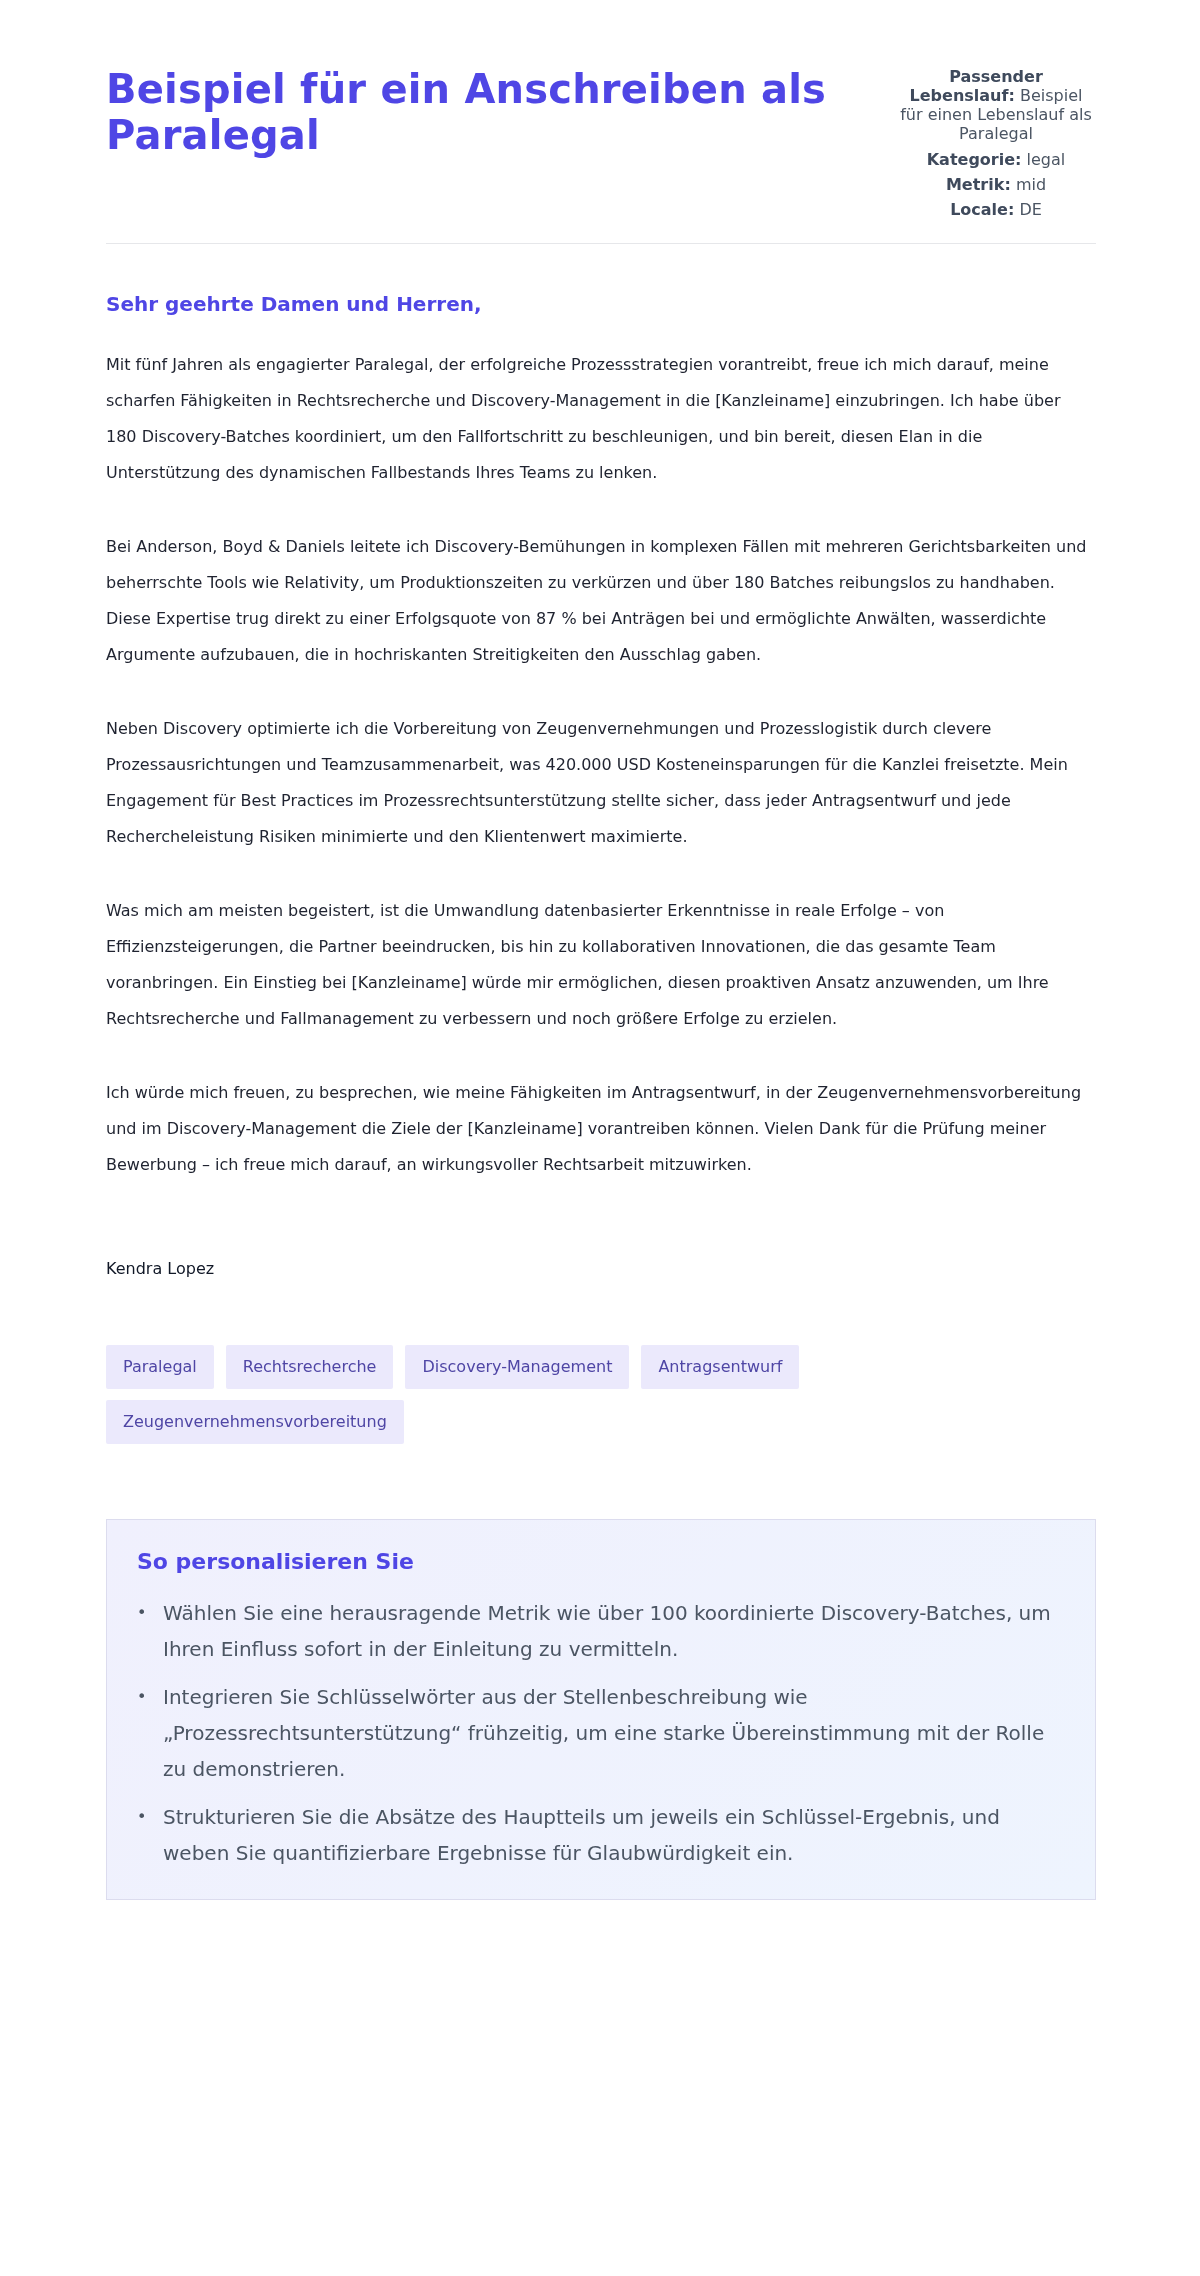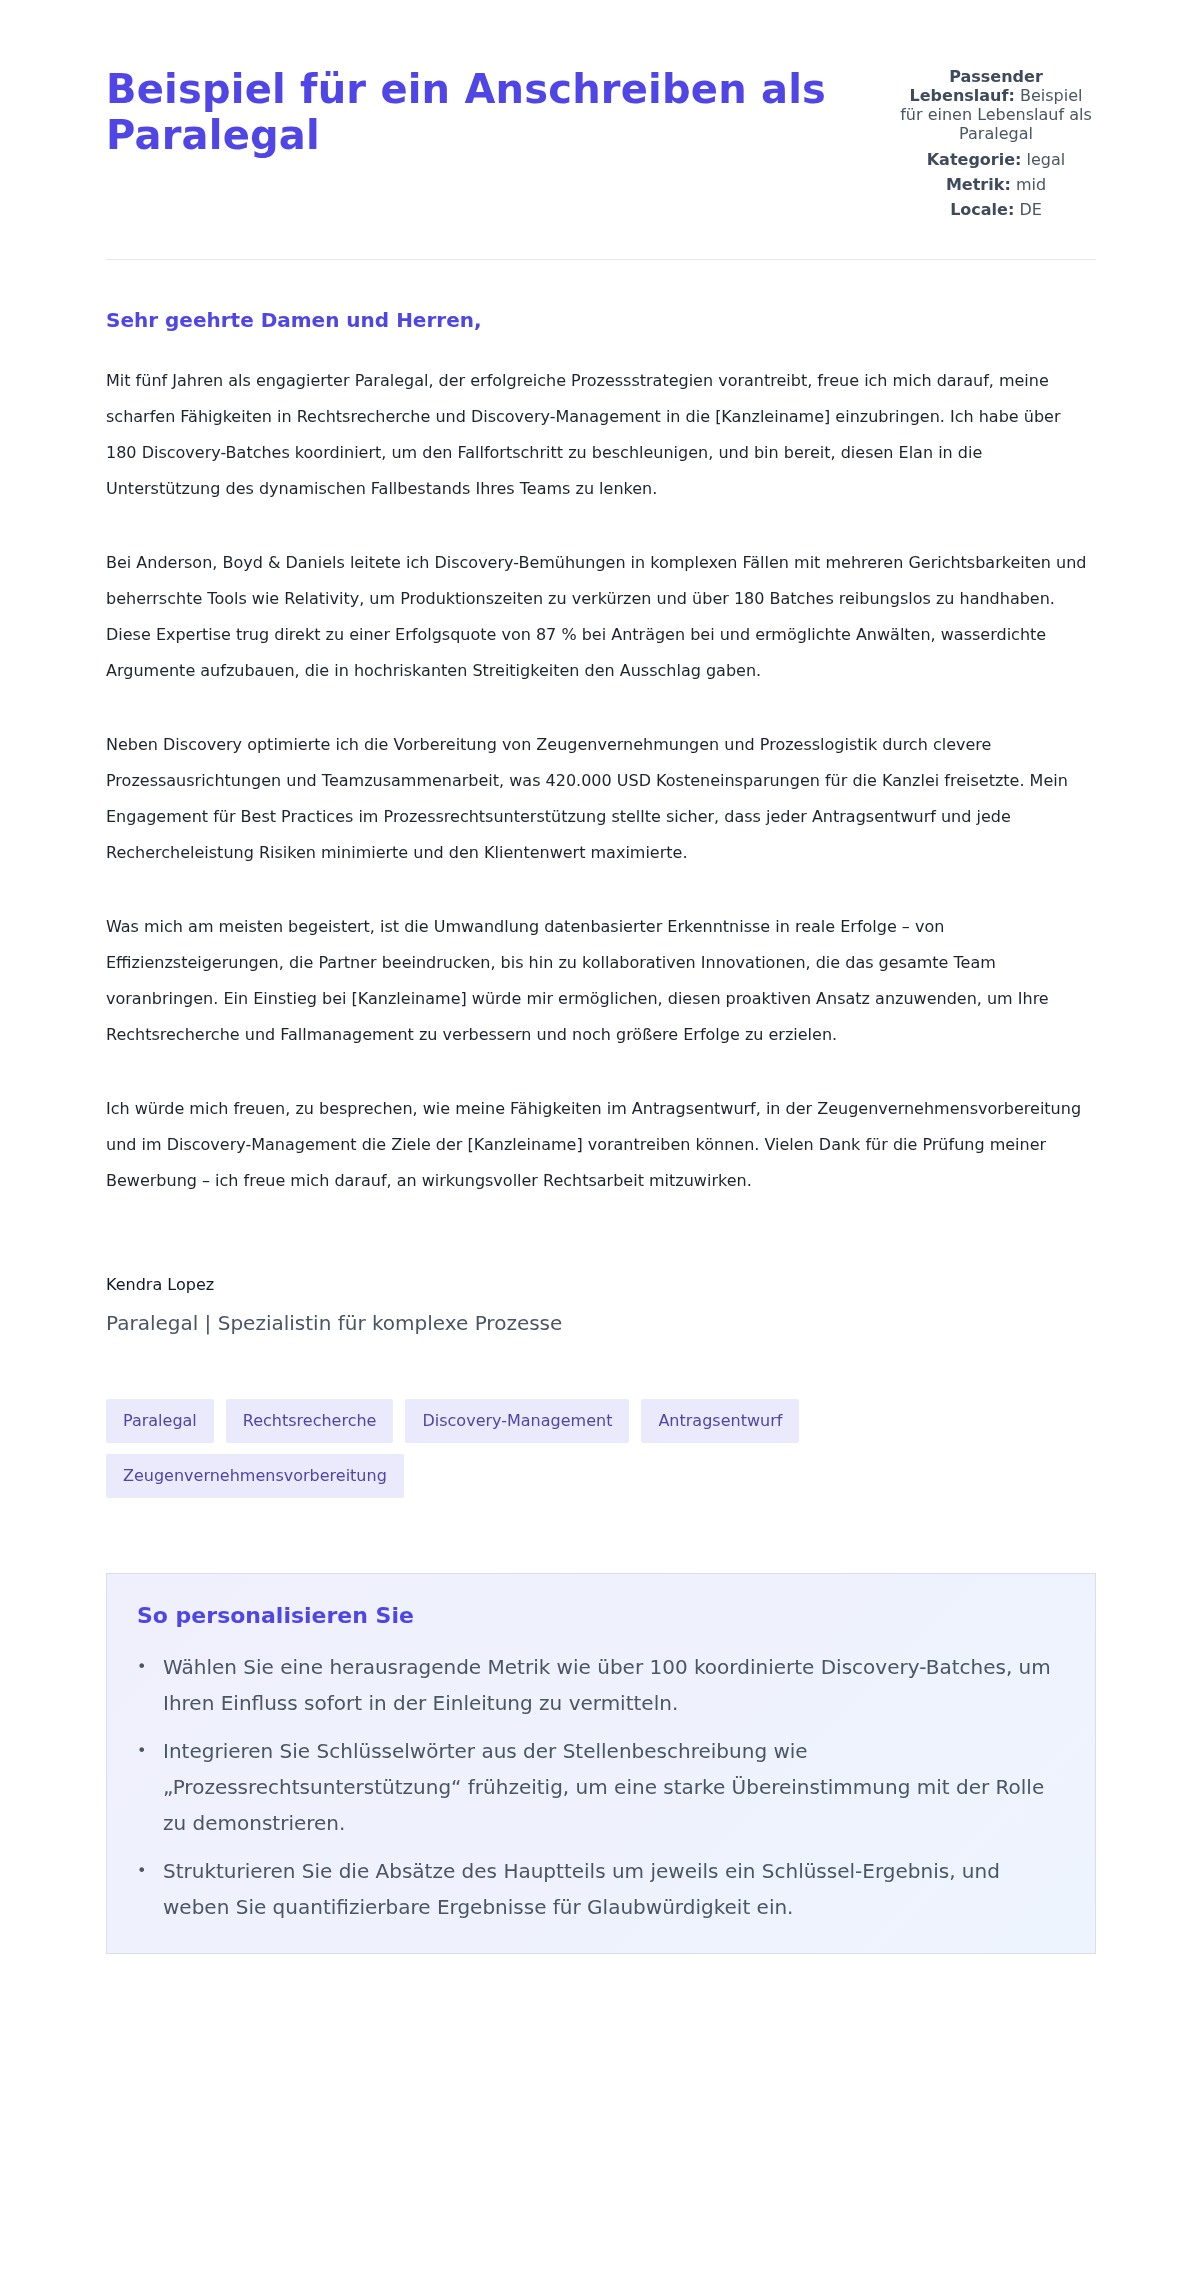--- a/index.html
+++ b/index.html
@@ -12,21 +12,21 @@
     .page {
       width: 990px;
       margin: 0 auto;
       padding-top: 66px;
       padding-left: 2px;
     }
     .header {
       display: flex;
       justify-content: space-between;
       align-items: flex-start;
-      padding-bottom: 34px;
+      padding-bottom: 18px;
       border-bottom: 1px solid #e6e7ea;
     }
     .header-left { width: 750px; }
     .title {
       margin: 0;
       font-size: 40px;
       line-height: 46px;
       font-weight: bold;
       color: #4f46e5;
       letter-spacing: 0.2px;
@@ -161,21 +161,20 @@
   <main class="body">
     <p class="salutation">Sehr geehrte Damen und Herren,</p>
     <p class="para">Mit fünf Jahren als engagierter Paralegal, der erfolgreiche Prozessstrategien vorantreibt, freue ich mich darauf, meine scharfen Fähigkeiten in Rechtsrecherche und Discovery-Management in die [Kanzleiname] einzubringen. Ich habe über 180 Discovery-Batches koordiniert, um den Fallfortschritt zu beschleunigen, und bin bereit, diesen Elan in die Unterstützung des dynamischen Fallbestands Ihres Teams zu lenken.</p>
     <p class="para">Bei Anderson, Boyd &amp; Daniels leitete ich Discovery-Bemühungen in komplexen Fällen mit mehreren Gerichtsbarkeiten und beherrschte Tools wie Relativity, um Produktionszeiten zu verkürzen und über 180 Batches reibungslos zu handhaben. Diese Expertise trug direkt zu einer Erfolgsquote von 87 % bei Anträgen bei und ermöglichte Anwälten, wasserdichte Argumente aufzubauen, die in hochriskanten Streitigkeiten den Ausschlag gaben.</p>
     <p class="para">Neben Discovery optimierte ich die Vorbereitung von Zeugenvernehmungen und Prozesslogistik durch clevere Prozessausrichtungen und Teamzusammenarbeit, was 420.000 USD Kosteneinsparungen für die Kanzlei freisetzte. Mein Engagement für Best Practices im Prozessrechtsunterstützung stellte sicher, dass jeder Antragsentwurf und jede Rechercheleistung Risiken minimierte und den Klientenwert maximierte.</p>
     <p class="para">Was mich am meisten begeistert, ist die Umwandlung datenbasierter Erkenntnisse in reale Erfolge – von Effizienzsteigerungen, die Partner beeindrucken, bis hin zu kollaborativen Innovationen, die das gesamte Team voranbringen. Ein Einstieg bei [Kanzleiname] würde mir ermöglichen, diesen proaktiven Ansatz anzuwenden, um Ihre Rechtsrecherche und Fallmanagement zu verbessern und noch größere Erfolge zu erzielen.</p>
     <p class="para">Ich würde mich freuen, zu besprechen, wie meine Fähigkeiten im Antragsentwurf, in der Zeugenvernehmensvorbereitung und im Discovery-Management die Ziele der [Kanzleiname] vorantreiben können. Vielen Dank für die Prüfung meiner Bewerbung – ich freue mich darauf, an wirkungsvoller Rechtsarbeit mitzuwirken.</p>
 
     <div class="signature">
       <p class="sig-name">Kendra Lopez</p>
-      <p class="sig-role">Paralegal | Spezialistin für komplexe Prozesse</p>
     </div>
 
     <div class="tags">
       <span class="tag">Paralegal</span>
       <span class="tag">Rechtsrecherche</span>
       <span class="tag">Discovery-Management</span>
       <span class="tag">Antragsentwurf</span>
       <span class="tag">Zeugenvernehmensvorbereitung</span>
     </div>
 

